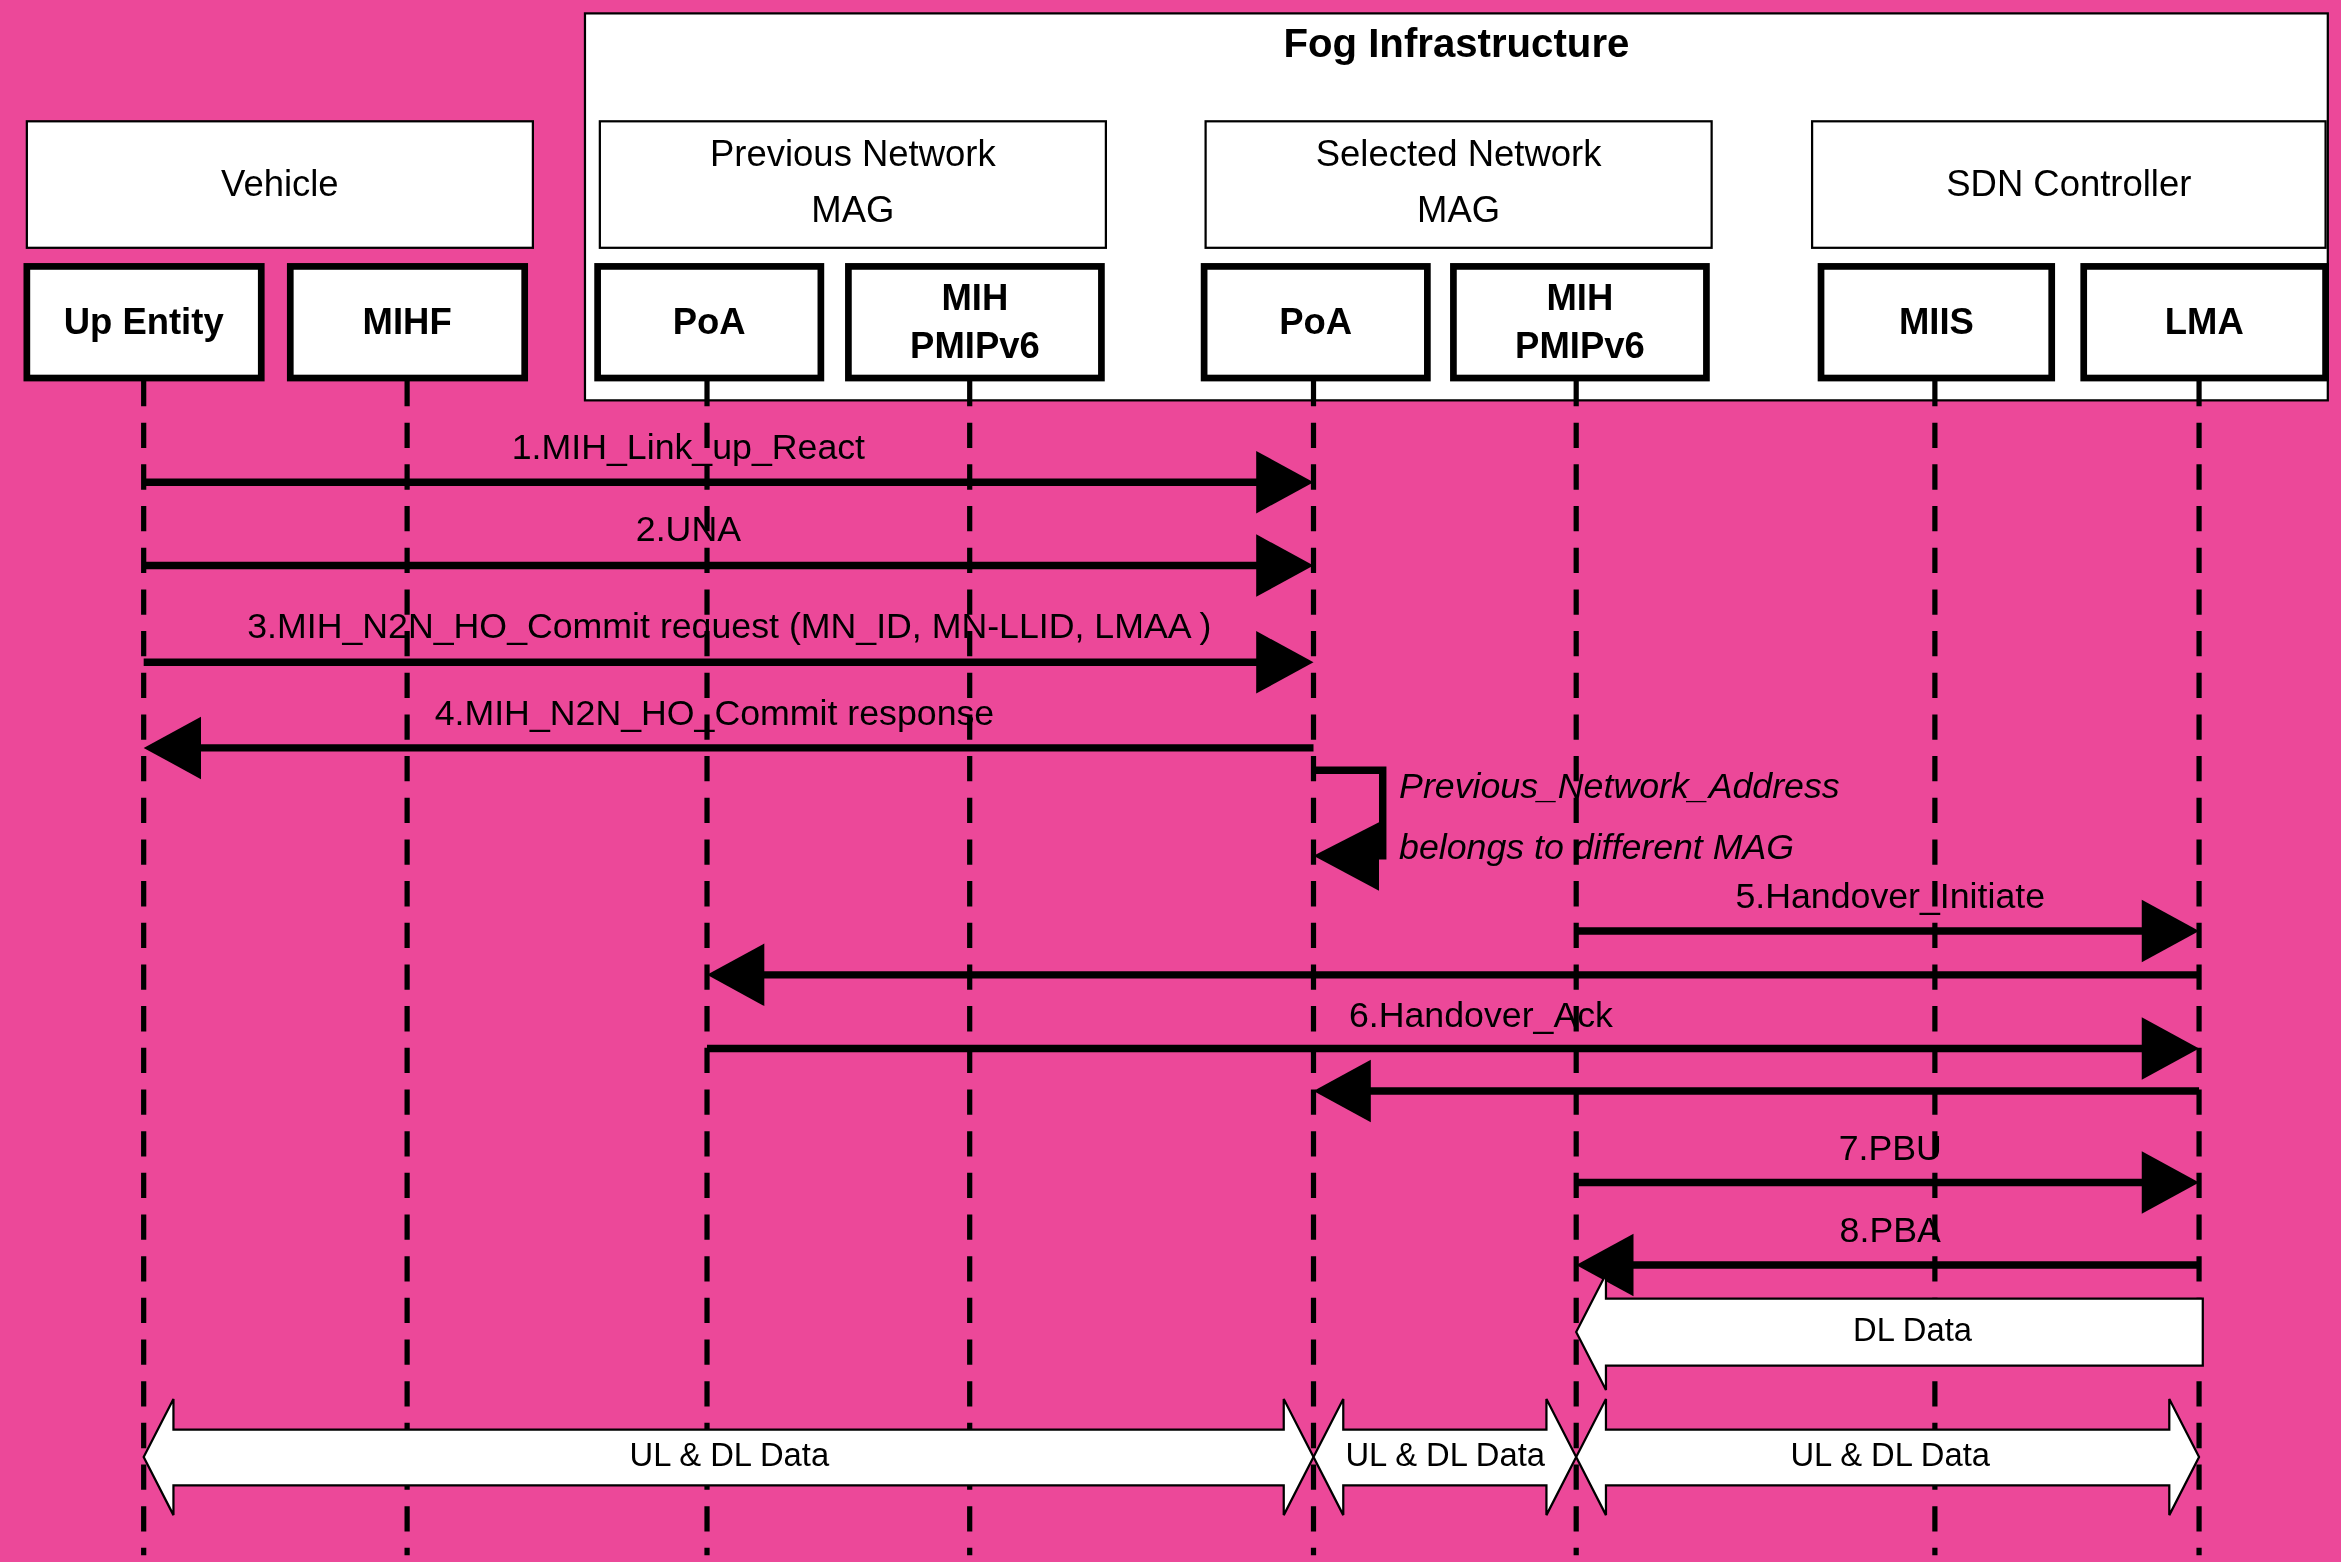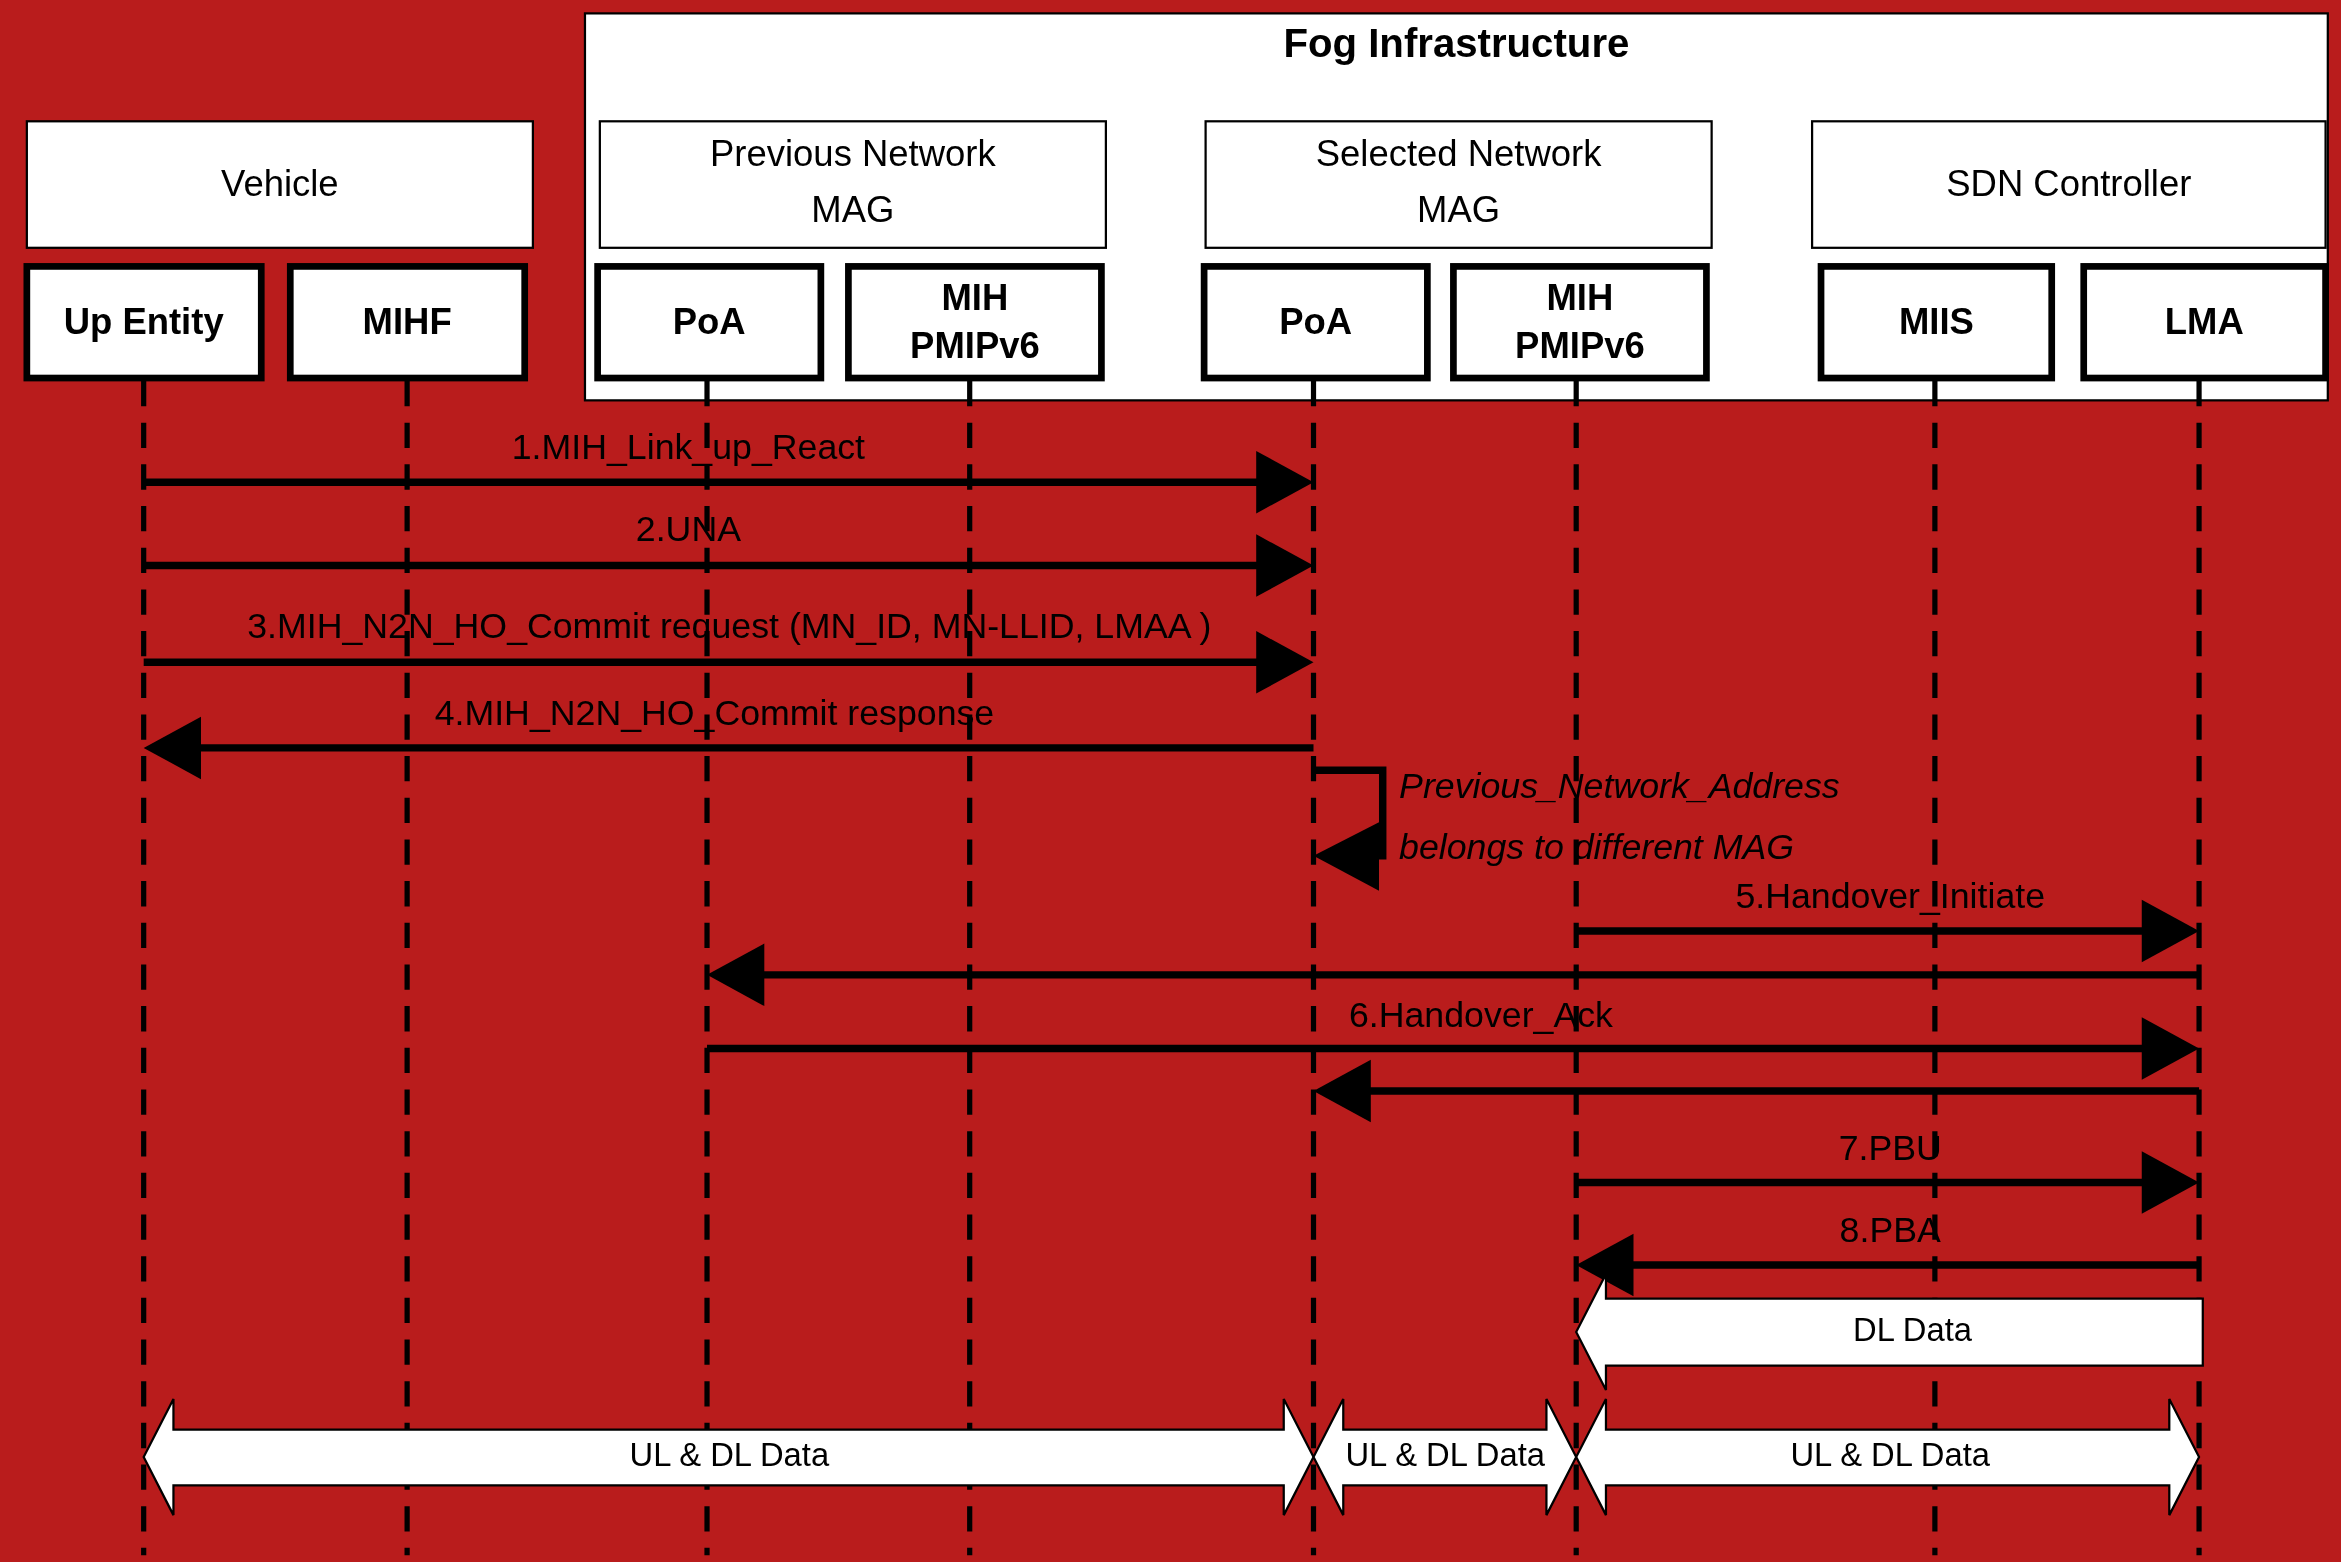--- a/index.html
+++ b/index.html
@@ -1,17 +1,17 @@
 <!DOCTYPE html>
 <html style="font-size:12px"><head>
 <meta charset="utf-8">
 <style>
   html,body{margin:0;padding:0;background:#ffffff;}
   body{font-family:"Liberation Sans", sans-serif;}
-  #stage{position:relative;width:2342px;height:1562px;background:#b91c1c;overflow:hidden;}
+  #stage{position:relative;width:2342px;height:1562px;background:#ec4899;overflow:hidden;}
   #stage svg{position:absolute;left:0;top:0;width:2342px;height:1562px;}
   .grp-title{
     font-size:54px;font-weight:bold;fill:#000;text-anchor:middle;dominant-baseline:middle;
     font-family:"Liberation Sans", sans-serif;
   }
   .box-label{
     font-size:49px;fill:#000;text-anchor:middle;dominant-baseline:middle;
     font-family:"Liberation Sans", sans-serif;
   }
   .box-label-b{

